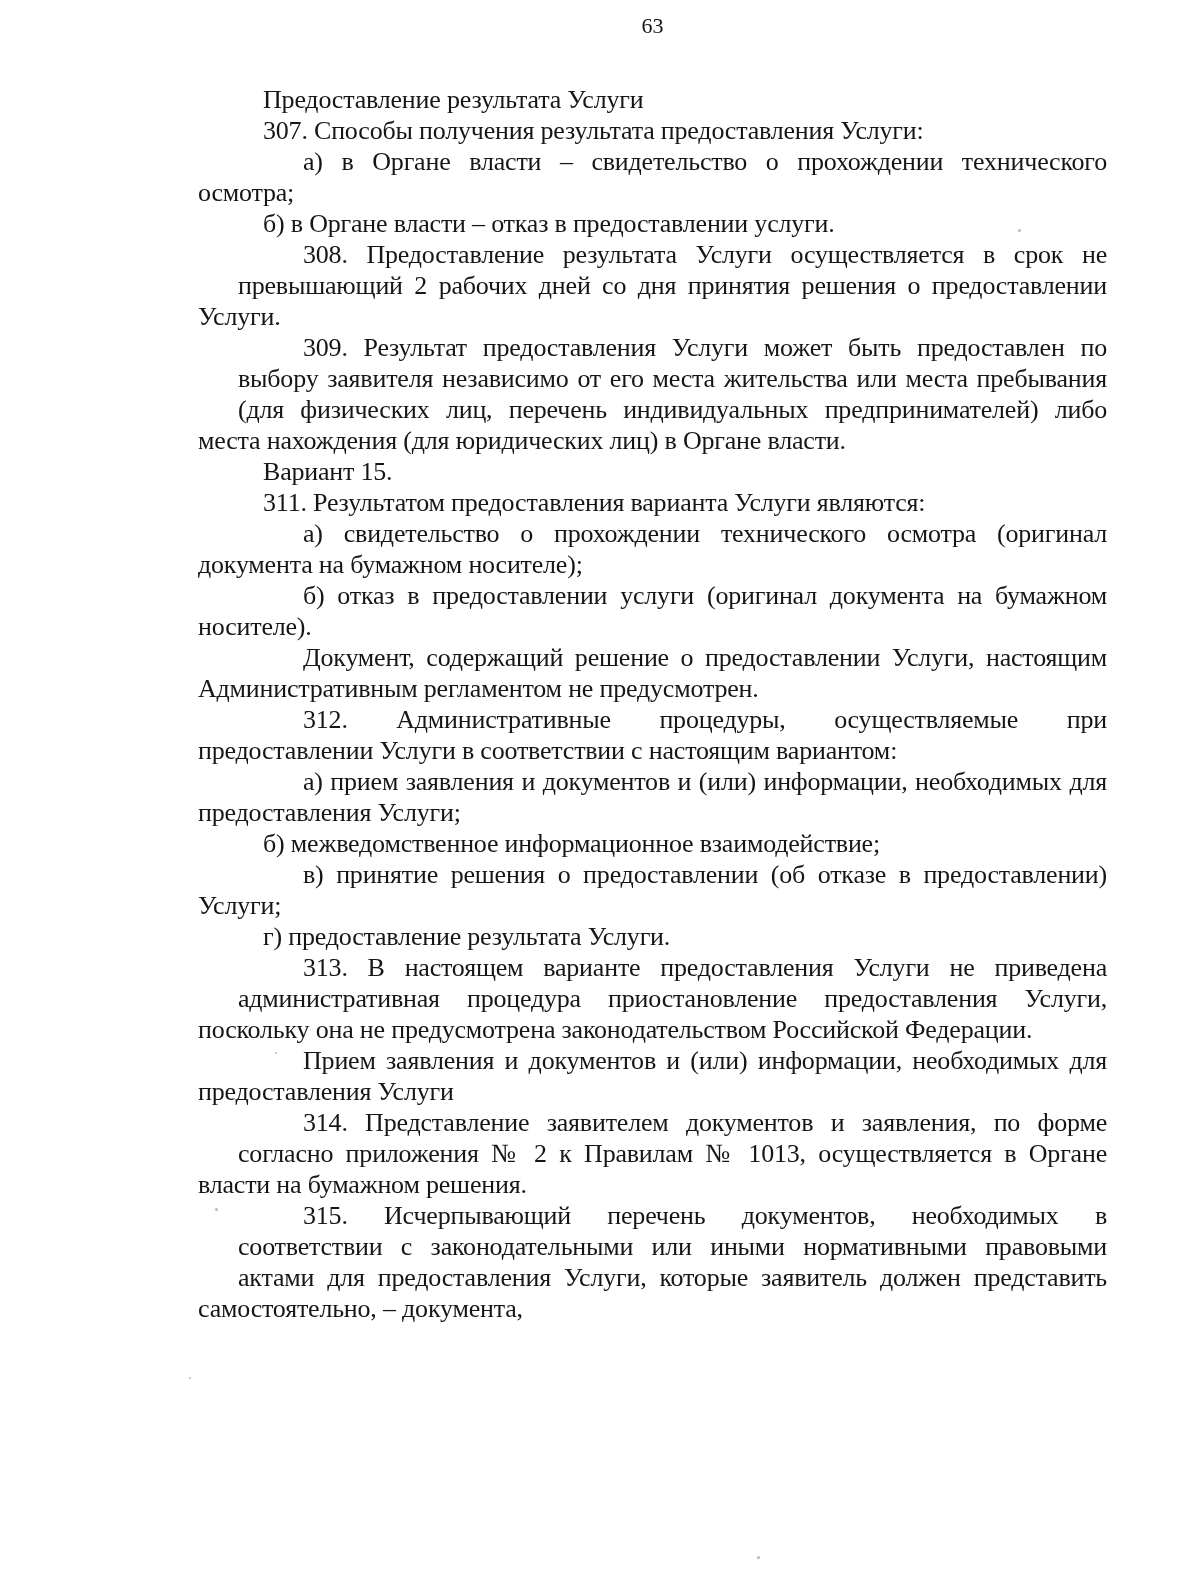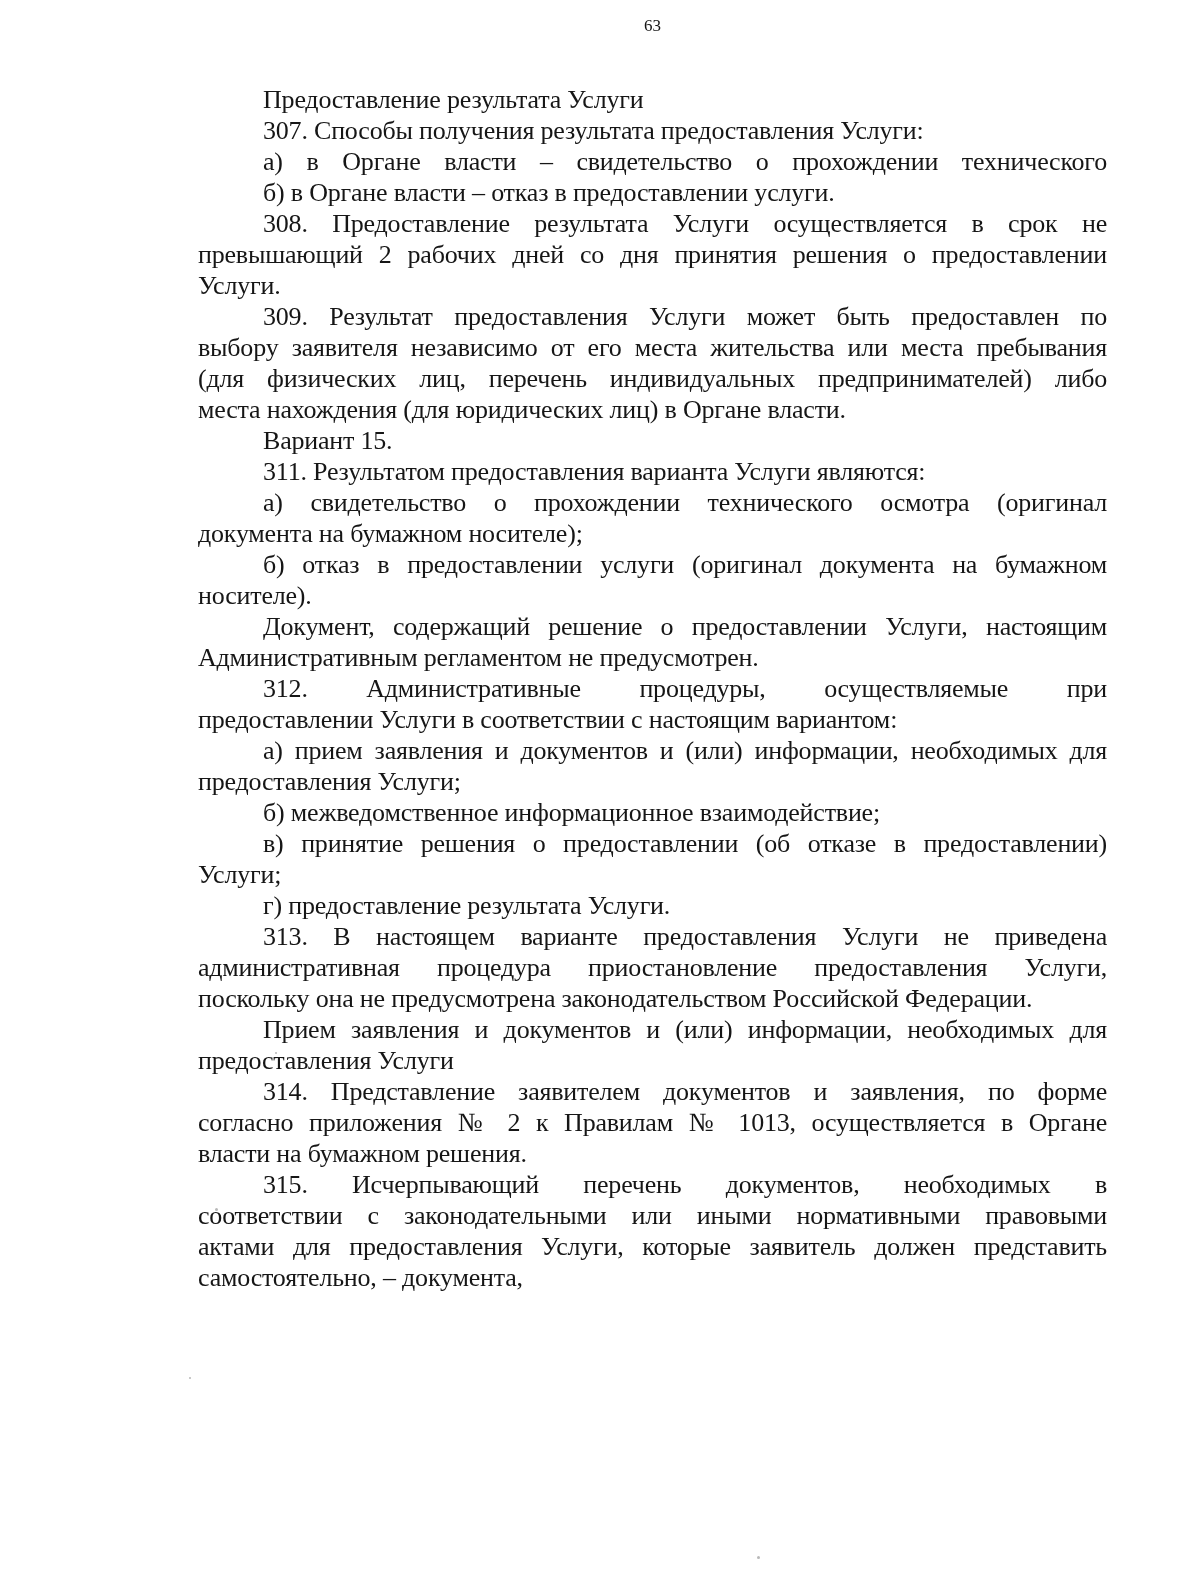--- a/index.html
+++ b/index.html
@@ -15,21 +15,21 @@
     font-family: "Liberation Serif", serif;
     color: #161616;
     overflow: hidden;
   }
   .page-number {
     position: absolute;
     top: 12px;
     left: 198px;
     width: 909px;
     text-align: center;
-    font-size: 17px;
+    font-size: 22px;
     line-height: 28px;
   }
   .text-block {
     position: absolute;
     top: 84px;
     left: 198px;
     width: 909px;
     font-size: 26px;
     line-height: 31px;
     letter-spacing: -0.2px;
@@ -37,20 +37,21 @@
   .para { margin: 0; }
   .line {
     min-height: 31px;
     white-space: normal;
   }
   .line.first { text-indent: 65px; }
   .line.just {
     text-align: justify;
     text-align-last: justify;
     text-justify: inter-word;
+    margin-left: 40px;
   }
   .line.last { text-align: left; }
   .speck {
     position: absolute;
     background: #7d7d7d;
     border-radius: 50%;
     opacity: 0.55;
   }
 </style>
 </head>
@@ -61,20 +62,21 @@
 
   <div class="text-block">
       <div class="para">
         <div class="line first last">Предоставление результата Услуги</div>
       </div>
       <div class="para">
         <div class="line first last">307. Способы получения результата предоставления Услуги:</div>
       </div>
       <div class="para">
         <div class="line first just">а) в Органе власти – свидетельство о прохождении технического</div>
+        <div class="line last">осмотра;</div>
       </div>
       <div class="para">
         <div class="line first last">б) в Органе власти – отказ в предоставлении услуги.</div>
       </div>
       <div class="para">
         <div class="line first just">308. Предоставление результата Услуги осуществляется в срок не</div>
         <div class="line just">превышающий 2 рабочих дней со дня принятия решения о предоставлении</div>
         <div class="line last">Услуги.</div>
       </div>
       <div class="para">

